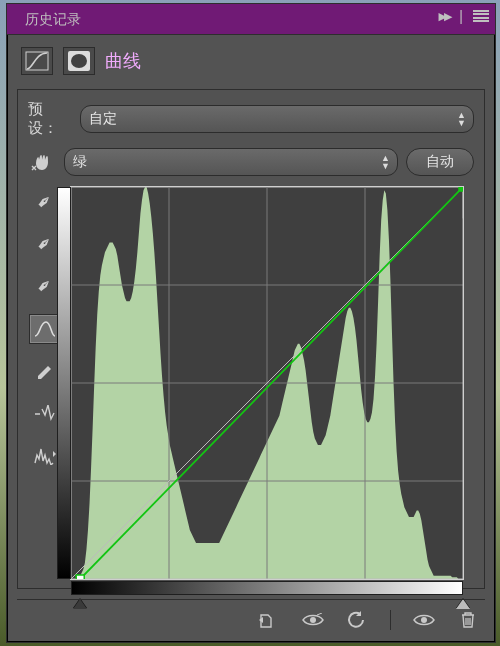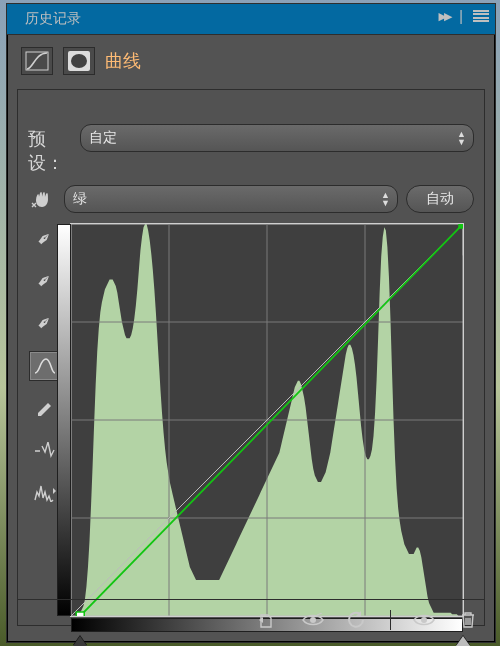--- a/index.html
+++ b/index.html
@@ -38,23 +38,23 @@
     left:6px; top:3px;
     width:488px; height:638px;
     background:#535353;
     border:1px solid #2e2e2e;
     box-shadow:0 0 0 1px #000 inset;
   }
   
   .tabrow {
     height:30px;
     display:flex;
-    align-items:flex-start;
+    align-items:center;
     border-bottom:1px solid #2e2e2e;
-    background:#0369a1;
+    background:#701a75;
     padding-left:4px;
     position:relative;
   }
   .tab {
     padding:6px 14px 5px;
     color:#bfbfbf;
     font-size:14px;
     background:transparent;
   }
   .tab.active {
@@ -83,31 +83,31 @@
     border:1px solid #2c2c2c;
     display:flex; align-items:center; justify-content:center;
   }
   .curve-glyph svg{ display:block; }
   .mask-glyph{
     width:22px; height:20px; background:#dcdcdc; border-radius:2px; position:relative;
   }
   .mask-glyph::after{
     content:""; position:absolute; inset:3px; border-radius:50%; background:#424242;
   }
-  .panel-title{ font-size:18px; color:#fdba74; }
+  .panel-title{ font-size:18px; color:#f0abfc; }
 
   
   .subpanel{
     margin:4px 10px 8px 10px;
     border:1px solid #2d2d2d;
     padding:10px 10px 8px 10px;
     background:#525252;
   }
   .row{ display:flex; align-items:center; gap:8px; margin-bottom:10px; }
-  .label{ width:44px; color:#d7d7d7; font-size:18px;margin-top:27px; }
+  .label{ width:44px; color:#d7d7d7; font-size:15px; }
   .select{
     flex:1 1 auto;
     height:26px;
     background:linear-gradient(#6a6a6a,#555);
     border:1px solid #2c2c2c;
     border-radius:11px;
     display:flex; align-items:center; justify-content:space-between;
     padding:0 8px;
     color:#e8e8e8;
   }

